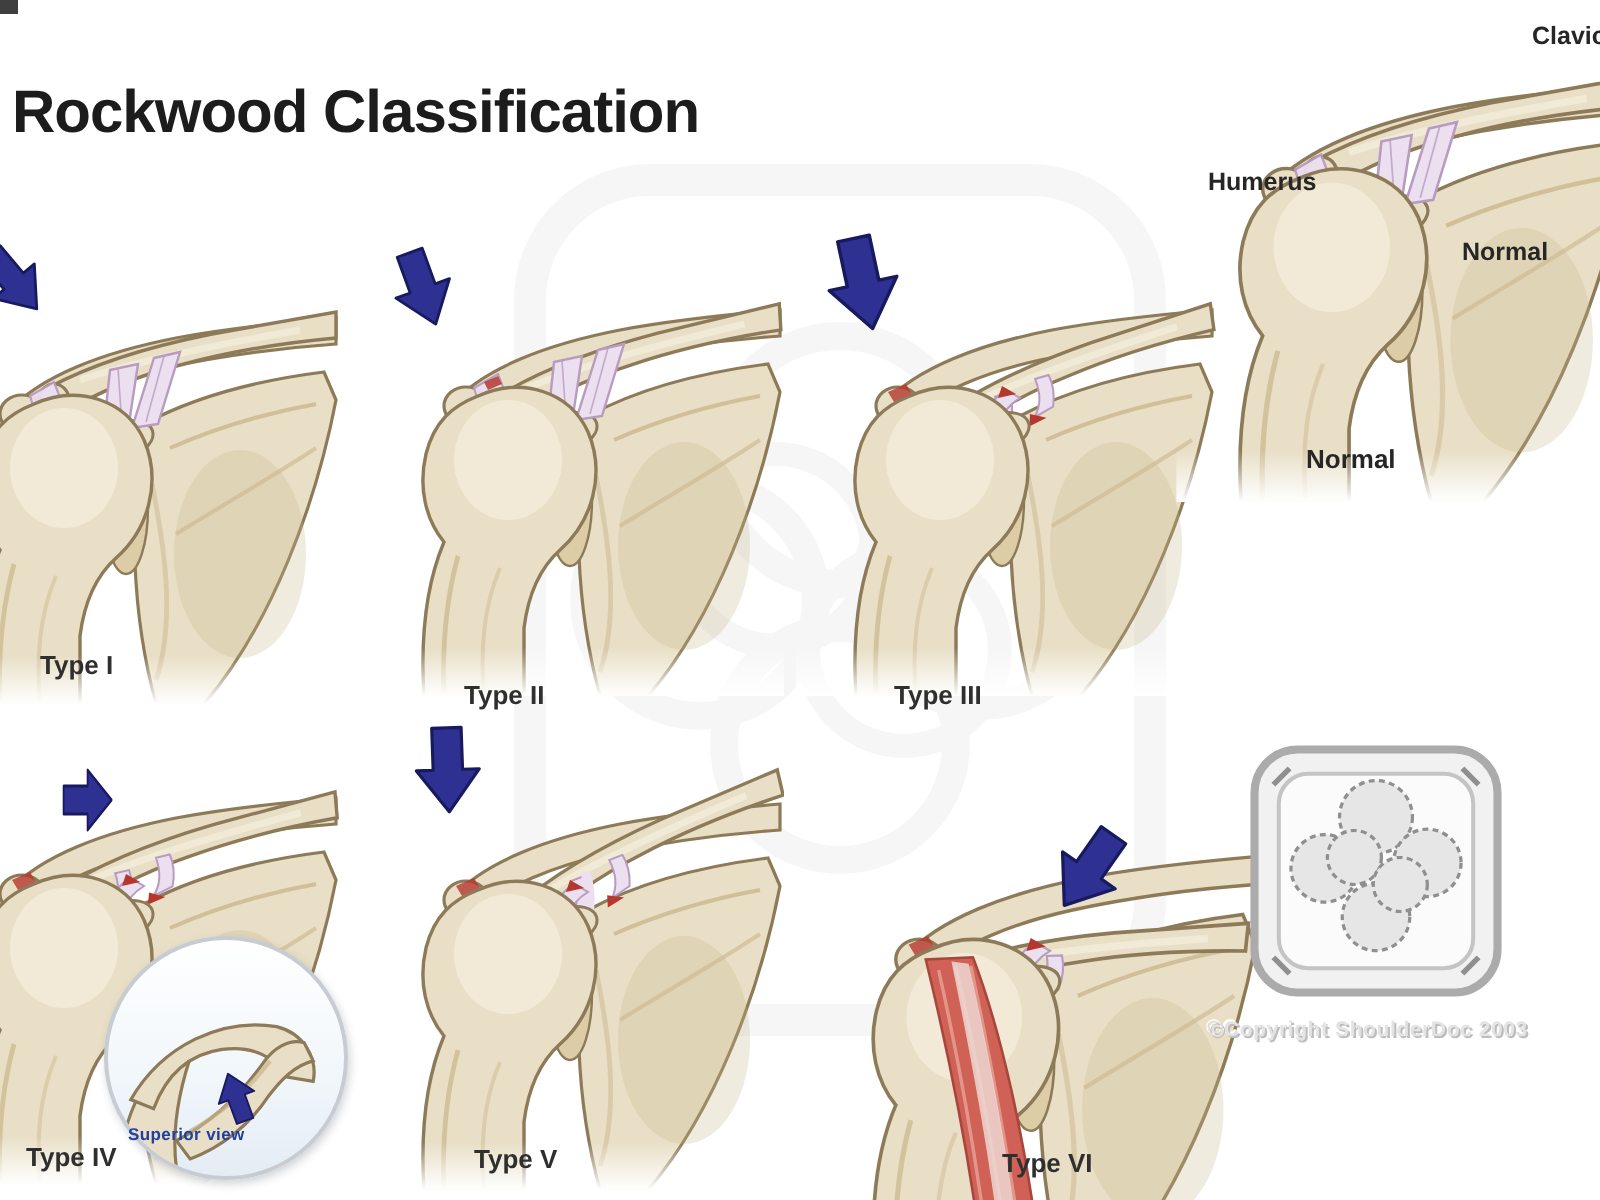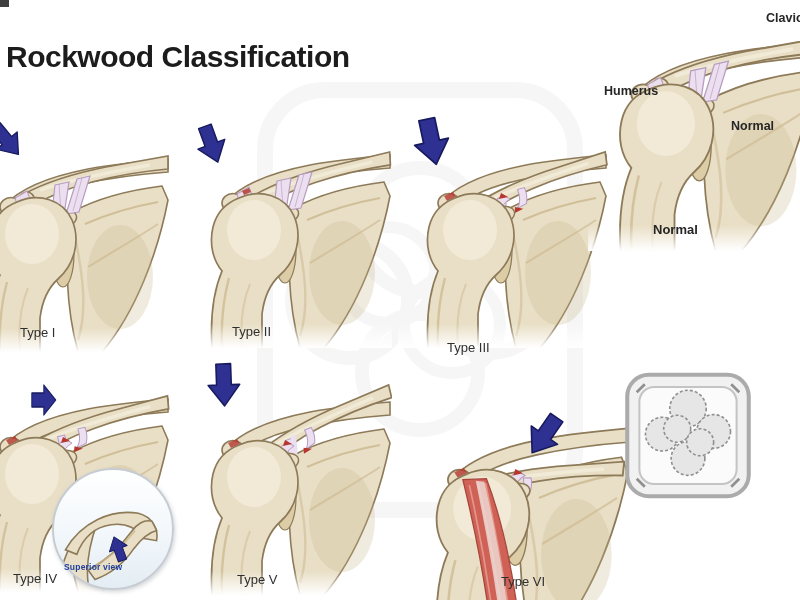--- a/index.html
+++ b/index.html
@@ -7,21 +7,21 @@
     position:relative;width:800px;height:600px;overflow:hidden;background:#ffffff;
     font-family:"Liberation Sans", sans-serif;
   }
   .abs{position:absolute;text-align:right;}
   #title{
     left:6px;top:40px;font-size:30px;font-weight:700;color:#1c1c1c;letter-spacing:-0.5px;
   }
   .cell{position:absolute;}
   .cell svg{display:block;}
   .type-label{
-    position:absolute;font-size:13px;font-weight:400;color:#2f2f2f;white-space:nowrap;
+    position:absolute;font-size:13px;font-weight:700;color:#2f2f2f;white-space:nowrap;
   }
   .anat-label{
     position:absolute;font-size:12.5px;font-weight:600;color:#262626;white-space:nowrap;
   }
   #normal-label{font-size:13px;}
   #inset{
     position:absolute;left:52px;top:468px;width:118px;height:118px;border-radius:50%;
     border:2px solid #c6ccd2;background:linear-gradient(180deg,#ffffff 0%,#f2f7fb 55%,#e4edf4 100%);
     box-shadow:1px 2px 4px rgba(120,130,140,.35);overflow:hidden;
   }
@@ -426,21 +426,21 @@
      <path d="M30,88 C45,80 58,68 68,54 C72,48 79,43 86,45 L90,53 C82,55 76,61 70,69 C62,81 50,91 36,96 Z" fill="#e9dfc6" stroke="#8d7a58" stroke-width="1.4"></path>
      <path d="M36,84 C50,76 62,65 71,53" fill="none" stroke="#c9b68c" stroke-width="2" opacity=".7"></path>
    </g>
    <g transform="translate(56,68) rotate(160) scale(0.55,0.55)">
     <path d="M-7,-22 L7,-22 L7,-2 L15,-2 L0,18 L-15,-2 L-7,-2 Z" fill="#2e3192" stroke="#171a5e" stroke-width="1.5" stroke-linejoin="round"></path>
   </g>
  </svg></div>
   <div id="inset-label">Superior view</div>
 
   <div class="type-label" style="left:20px;top:325px">Type I</div>
-  <div class="type-label" style="left:232px;top:324px">Type II</div>
+  <div class="type-label" style="left:232px;top:340px">Type II</div>
   <div class="type-label" style="left:447px;top:340px">Type III</div>
   <div class="type-label" style="left:13px;top:571px">Type IV</div>
   <div class="type-label" style="left:237px;top:572px">Type V</div>
   <div class="type-label" style="left:501px;top:574px">Type VI</div>
 
   <div class="anat-label" id="normal-label" style="left:653px;top:222px">Normal</div>
   <div class="anat-label" style="left:604px;top:84px">Humerus</div>
   <div class="anat-label" style="left:731px;top:119px">Normal</div>
   <div class="anat-label" style="left:766px;top:11px">Clavicle</div>
 
@@ -450,14 +450,15 @@
    <path d="M12,18 l6,-6 M88,18 l-6,-6 M12,82 l6,6 M88,82 l-6,6" stroke="#8f8f8f" stroke-width="2"></path>
    <g fill="#e6e6e6" stroke="#8f8f8f" stroke-width="1.2" stroke-dasharray="2.2,1.6">
      <circle cx="50" cy="30" r="13.5"></circle>
           <circle cx="31" cy="49" r="12.5"></circle>
      <circle cx="69" cy="47" r="12.5"></circle>
           <circle cx="50" cy="67" r="12.5"></circle>
      <circle cx="42" cy="45" r="10"></circle>
           <circle cx="59" cy="55" r="10"></circle>
    </g>
  </svg></div>
+  <div id="copyright">©Copyright ShoulderDoc 2003</div>
 
 </div>
 
 </body></html>

